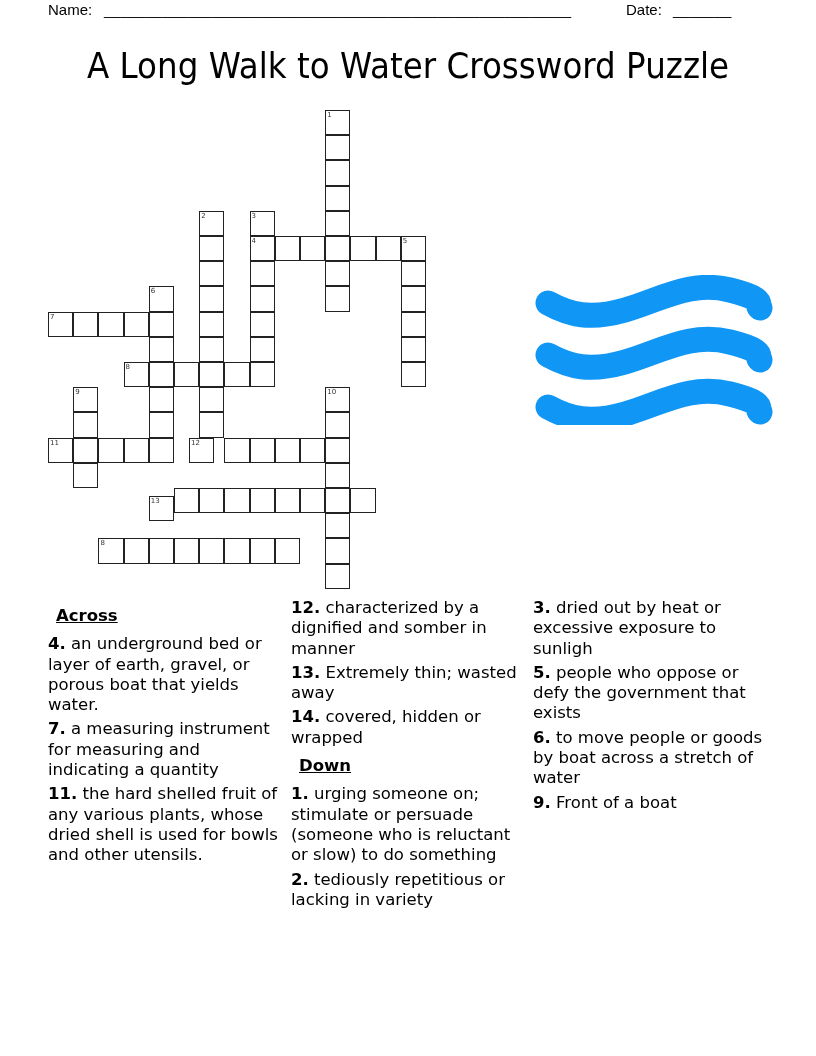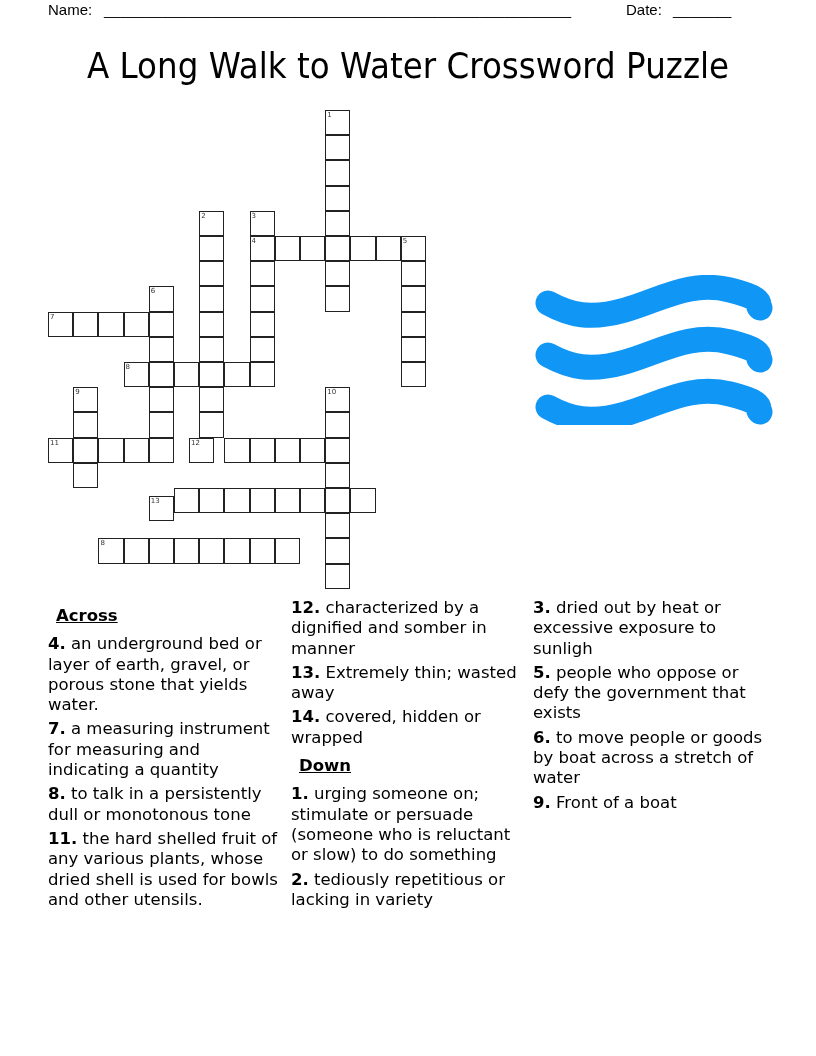--- a/index.html
+++ b/index.html
@@ -168,23 +168,22 @@
 <svg class="waves" viewBox="0 0 245 150">
   <g fill="none" stroke-width="25" stroke-linecap="round" id="wave-group" stroke="#1096F5">
     <path d="M18 28 C 40 40, 60 45, 95 35 S 160 5, 200 15 S 225 30, 230 33"></path>
     <path d="M18 80 C 40 92, 60 97, 95 87 S 160 57, 200 67 S 225 82, 230 85"></path>
     <path d="M18 132 C 40 144, 60 149, 95 139 S 160 109, 200 119 S 225 134, 230 137"></path>
   </g>
 </svg>
 
 <div class="clues col1">
   <div class="sect">Across</div>
-  <div class="clue"><b>4.</b><span> an underground bed or layer of earth, gravel, or porous stone that yields water.</span></div>
+  <div class="clue"><b>4.</b><span> an underground bed or layer of earth, gravel, or porous boat that yields water.</span></div>
   <div class="clue"><b>7.</b><span> a measuring instrument for measuring and indicating a quantity</span></div>
-  <div class="clue"><b>8.</b><span> to talk in a persistently dull or monotonous tone</span></div>
   <div class="clue"><b>11.</b><span> the hard shelled fruit of any various plants, whose dried shell is used for bowls and other utensils.</span></div>
 </div>
 
 <div class="clues col2">
   <div class="clue"><b>12.</b><span> characterized by a dignified and somber in manner</span></div>
   <div class="clue"><b>13.</b><span> Extremely thin; wasted away</span></div>
   <div class="clue"><b>14.</b><span> covered, hidden or wrapped</span></div>
   <div class="sect">Down</div>
   <div class="clue"><b>1.</b><span> urging someone on; stimulate or persuade (someone who is reluctant or slow) to do something</span></div>
   <div class="clue"><b>2.</b><span> tediously repetitious or lacking in variety</span></div>

